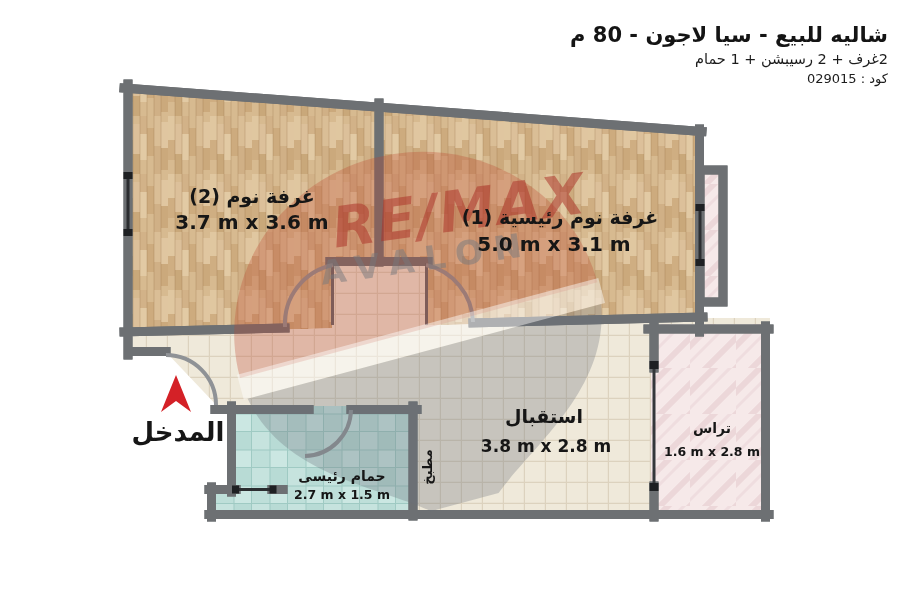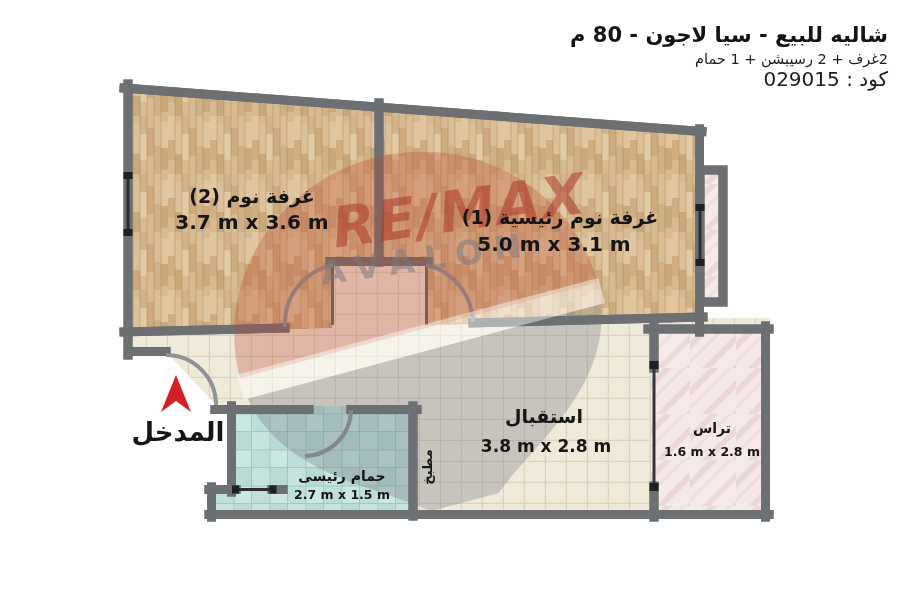--- a/index.html
+++ b/index.html
@@ -2,21 +2,21 @@
 <html><head>
 <meta charset="utf-8">
 <style>
   html,body{margin:0;padding:0;background:#ffffff;}
   body{width:900px;height:600px;overflow:hidden;position:relative;
        font-family:"DejaVu Sans",sans-serif;}
   .page{position:absolute;inset:0;width:900px;height:600px;}
   .header{position:absolute;top:22px;right:12px;text-align:right;direction:rtl;color:#141414;}
   .header .title{font-size:21px;font-weight:bold;line-height:27px;}
   .header .subtitle{font-size:14.5px;line-height:20px;color:#1c1c1c;text-align:right;}
-  .header .code{font-size:20px;line-height:20px;color:#1c1c1c;text-align:right;}
+  .header .code{font-size:13px;line-height:20px;color:#1c1c1c;text-align:right;}
   svg text{font-family:"DejaVu Sans",sans-serif;}
   .roomlabel{font-weight:bold;fill:#161616;direction:rtl;}
   .dimlabel{font-weight:bold;fill:#161616;}
 </style>
 </head>
 <body>
 
 <div class="page">
 
   <div class="header">

